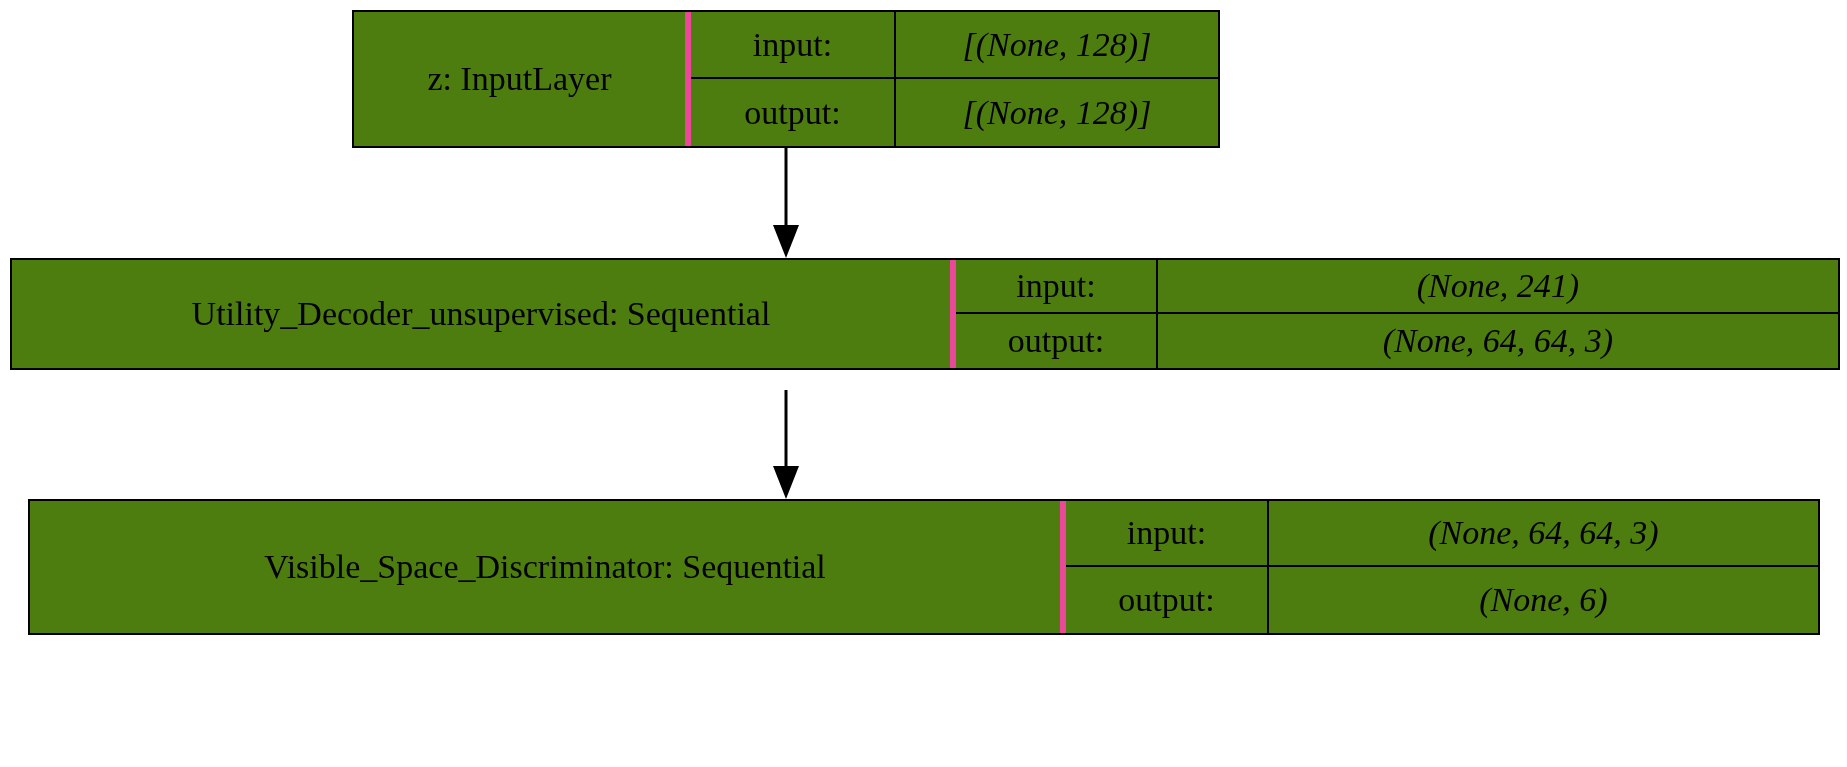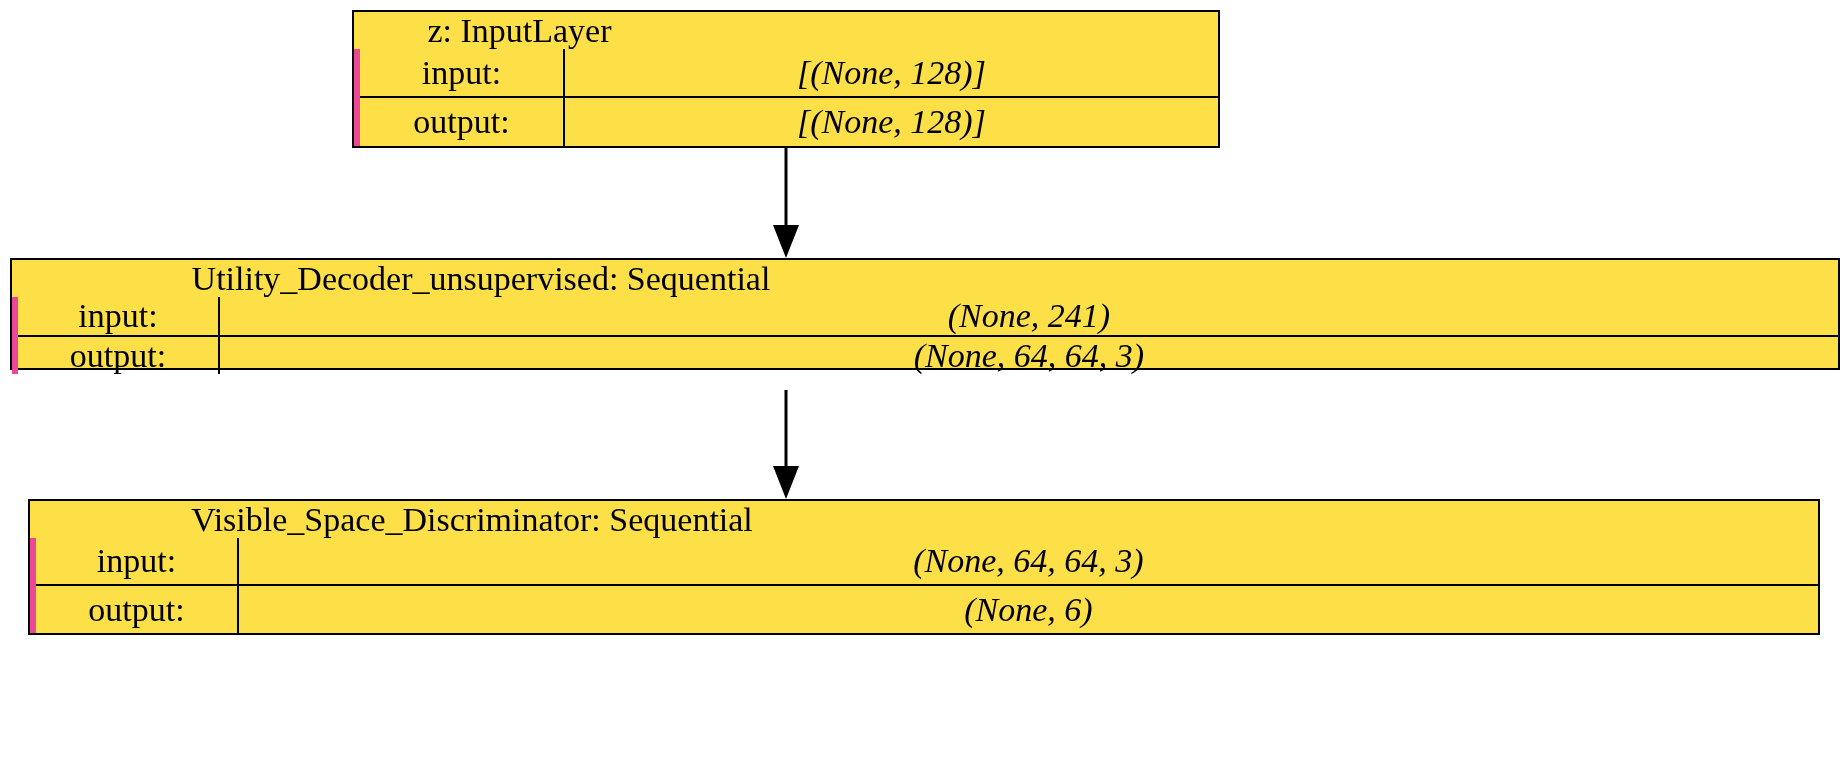--- a/index.html
+++ b/index.html
@@ -17,25 +17,24 @@
     width: 1847px;
     height: 767px;
     background: #ffffff;
     overflow: hidden;
   }
 
   
   .node {
     position: absolute;
     display: flex;
-    flex-direction: column;
     align-items: stretch;
     box-sizing: border-box;
     border: 2px solid #000000;
-    background: #fde047;
+    background: #4d7c0f;
   }
   .node-name {
     display: flex;
     align-items: center;
     justify-content: center;
     box-sizing: border-box;
     padding: 0 14px;
     text-align: center;
     white-space: nowrap;
     line-height: 1.1;
@@ -92,21 +91,21 @@
   .node-decoder .node-name { width: 938px; }
   .node-decoder .io-label  { width: 200px; }
 
   .node-discriminator {
     left: 28px;
     top: 499px;
     width: 1792px;
     height: 136px;
     font-size: 34px;
   }
-  .node-discriminator .node-name { width: 884px; }
+  .node-discriminator .node-name { width: 1030px; }
   .node-discriminator .io-label  { width: 201px; }
 
   
   .edge {
     position: absolute;
     left: 0;
     top: 0;
     width: 1847px;
     height: 767px;
     pointer-events: none;

